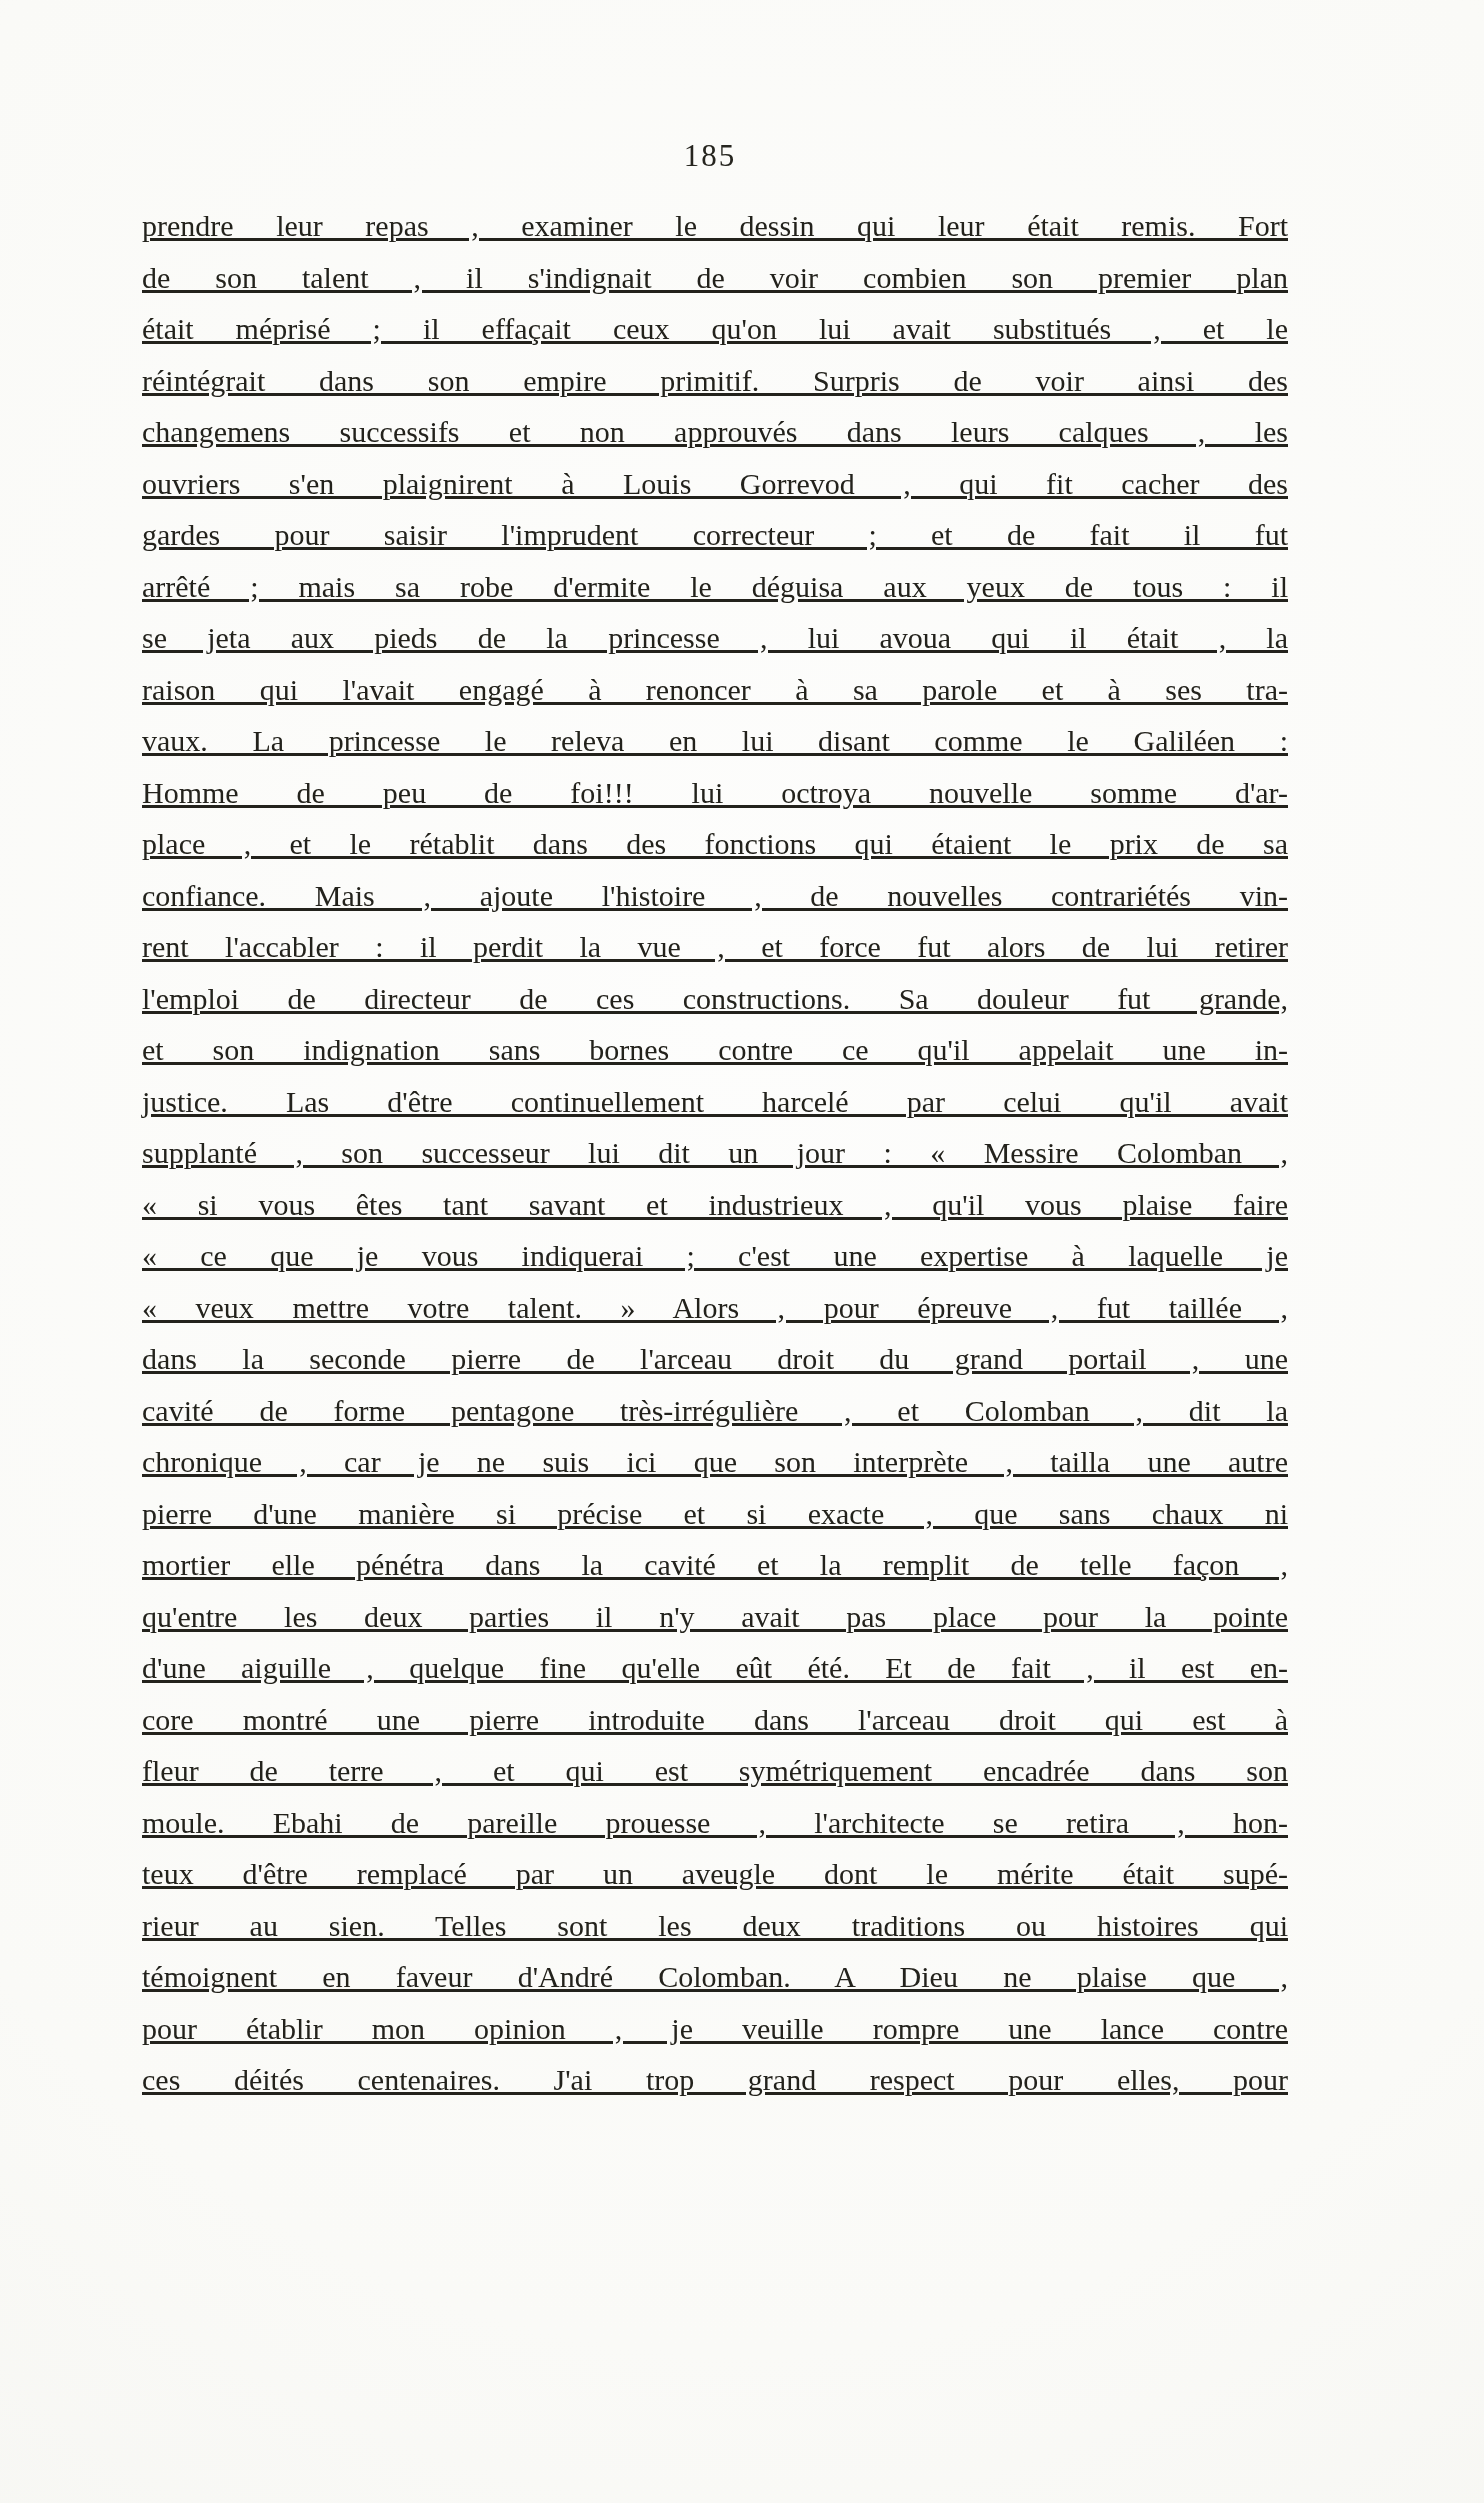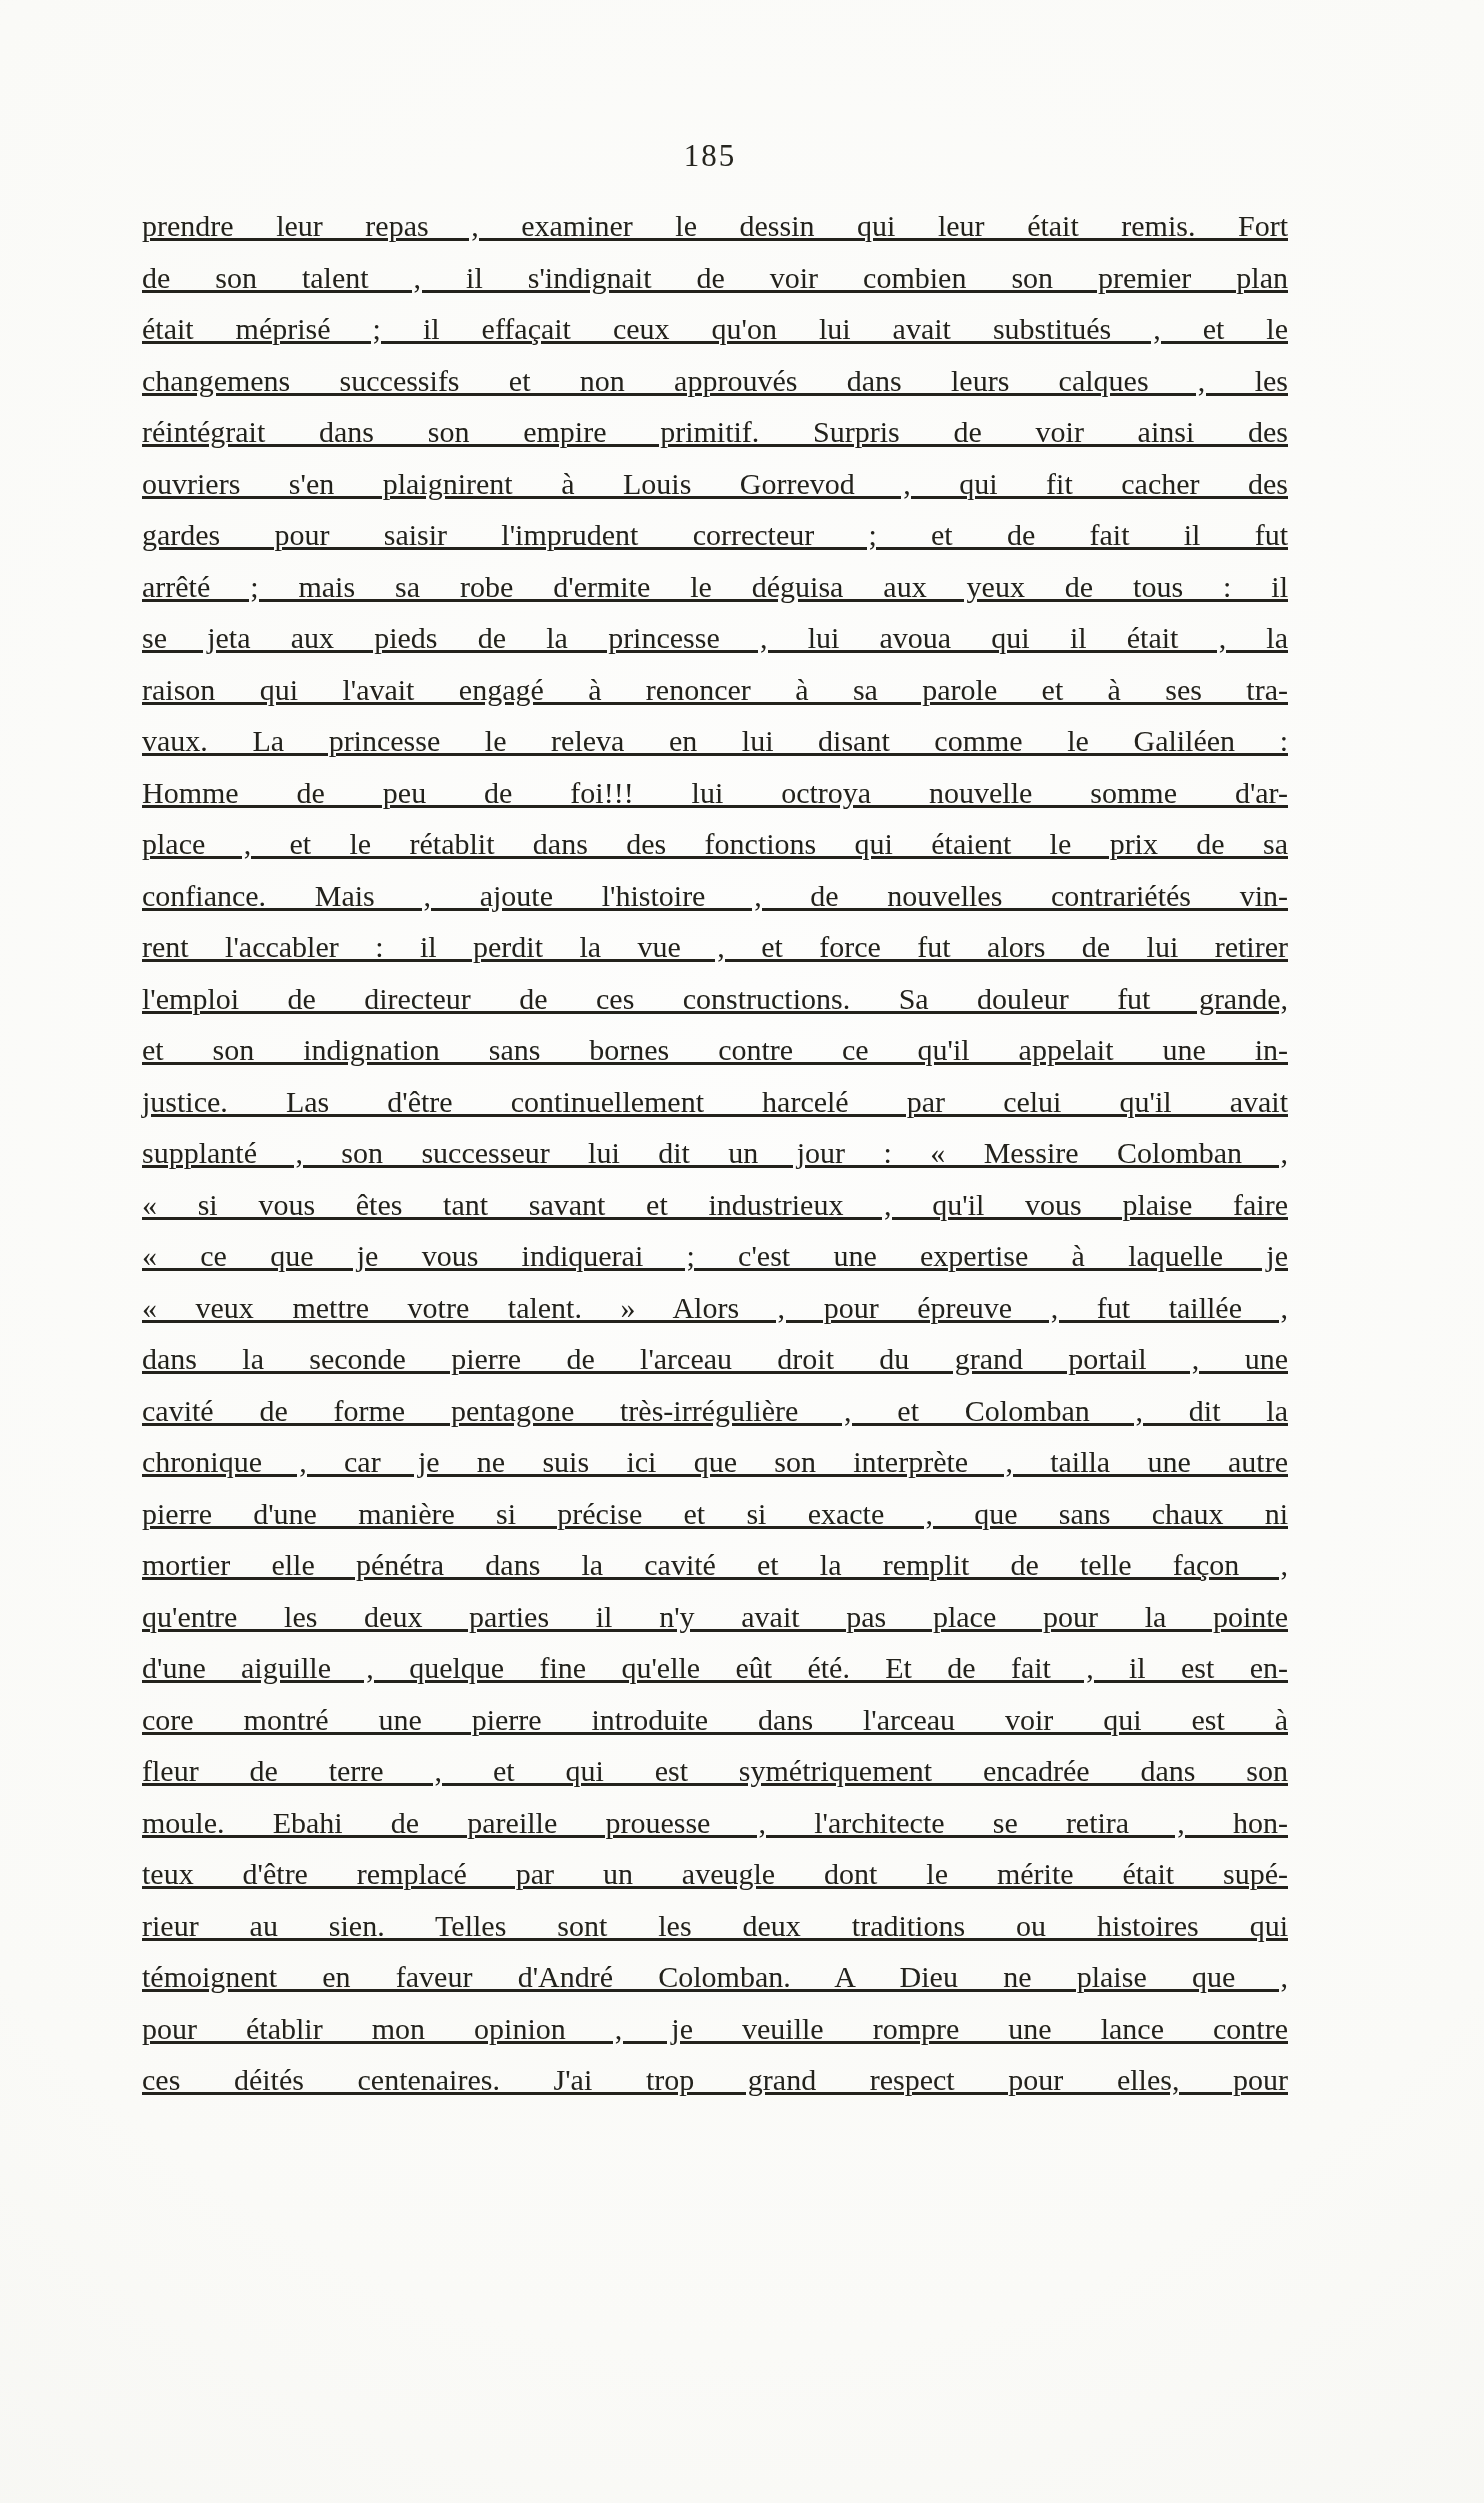--- a/index.html
+++ b/index.html
@@ -50,22 +50,22 @@
 </style>
 </head>
 <body>
 
 <div class="page">
   <div class="page-number">185</div>
   <div class="text-block" id="text-block">
       <div class="text-line">prendre leur repas , examiner le dessin qui leur était remis. Fort</div>
       <div class="text-line">de son talent , il s'indignait de voir combien son premier plan</div>
       <div class="text-line">était méprisé ; il effaçait ceux qu'on lui avait substitués , et le</div>
+      <div class="text-line">réintégrait dans son empire primitif. Surpris de voir ainsi des</div>
       <div class="text-line">changemens successifs et non approuvés dans leurs calques , les</div>
-      <div class="text-line">réintégrait dans son empire primitif. Surpris de voir ainsi des</div>
       <div class="text-line">ouvriers s'en plaignirent à Louis Gorrevod , qui fit cacher des</div>
       <div class="text-line">gardes pour saisir l'imprudent correcteur ; et de fait il fut</div>
       <div class="text-line">arrêté ; mais sa robe d'ermite le déguisa aux yeux de tous : il</div>
       <div class="text-line">se jeta aux pieds de la princesse , lui avoua qui il était , la</div>
       <div class="text-line">raison qui l'avait engagé à renoncer à sa parole et à ses tra-</div>
       <div class="text-line">vaux. La princesse le releva en lui disant comme le Galiléen :</div>
       <div class="text-line">Homme de peu de foi!!! lui octroya nouvelle somme d'ar-</div>
       <div class="text-line">place , et le rétablit dans des fonctions qui étaient le prix de sa</div>
       <div class="text-line">confiance. Mais , ajoute l'histoire , de nouvelles contrariétés vin-</div>
       <div class="text-line">rent l'accabler : il perdit la vue , et force fut alors de lui retirer</div>
@@ -76,21 +76,21 @@
       <div class="text-line">« si vous êtes tant savant et industrieux , qu'il vous plaise faire</div>
       <div class="text-line">« ce que je vous indiquerai ; c'est une expertise à laquelle je</div>
       <div class="text-line">« veux mettre votre talent. » Alors , pour épreuve , fut taillée ,</div>
       <div class="text-line">dans la seconde pierre de l'arceau droit du grand portail , une</div>
       <div class="text-line">cavité de forme pentagone très-irrégulière , et Colomban , dit la</div>
       <div class="text-line">chronique , car je ne suis ici que son interprète , tailla une autre</div>
       <div class="text-line">pierre d'une manière si précise et si exacte , que sans chaux ni</div>
       <div class="text-line">mortier elle pénétra dans la cavité et la remplit de telle façon ,</div>
       <div class="text-line">qu'entre les deux parties il n'y avait pas place pour la pointe</div>
       <div class="text-line">d'une aiguille , quelque fine qu'elle eût été. Et de fait , il est en-</div>
-      <div class="text-line">core montré une pierre introduite dans l'arceau voir qui est à</div>
+      <div class="text-line">core montré une pierre introduite dans l'arceau droit qui est à</div>
       <div class="text-line">fleur de terre , et qui est symétriquement encadrée dans son</div>
       <div class="text-line">moule. Ebahi de pareille prouesse , l'architecte se retira , hon-</div>
       <div class="text-line">teux d'être remplacé par un aveugle dont le mérite était supé-</div>
       <div class="text-line">rieur au sien. Telles sont les deux traditions ou histoires qui</div>
       <div class="text-line">témoignent en faveur d'André Colomban. A Dieu ne plaise que ,</div>
       <div class="text-line">pour établir mon opinion , je veuille rompre une lance contre</div>
       <div class="text-line">ces déités centenaires. J'ai trop grand respect pour elles, pour</div>
     </div>
 </div>
 

